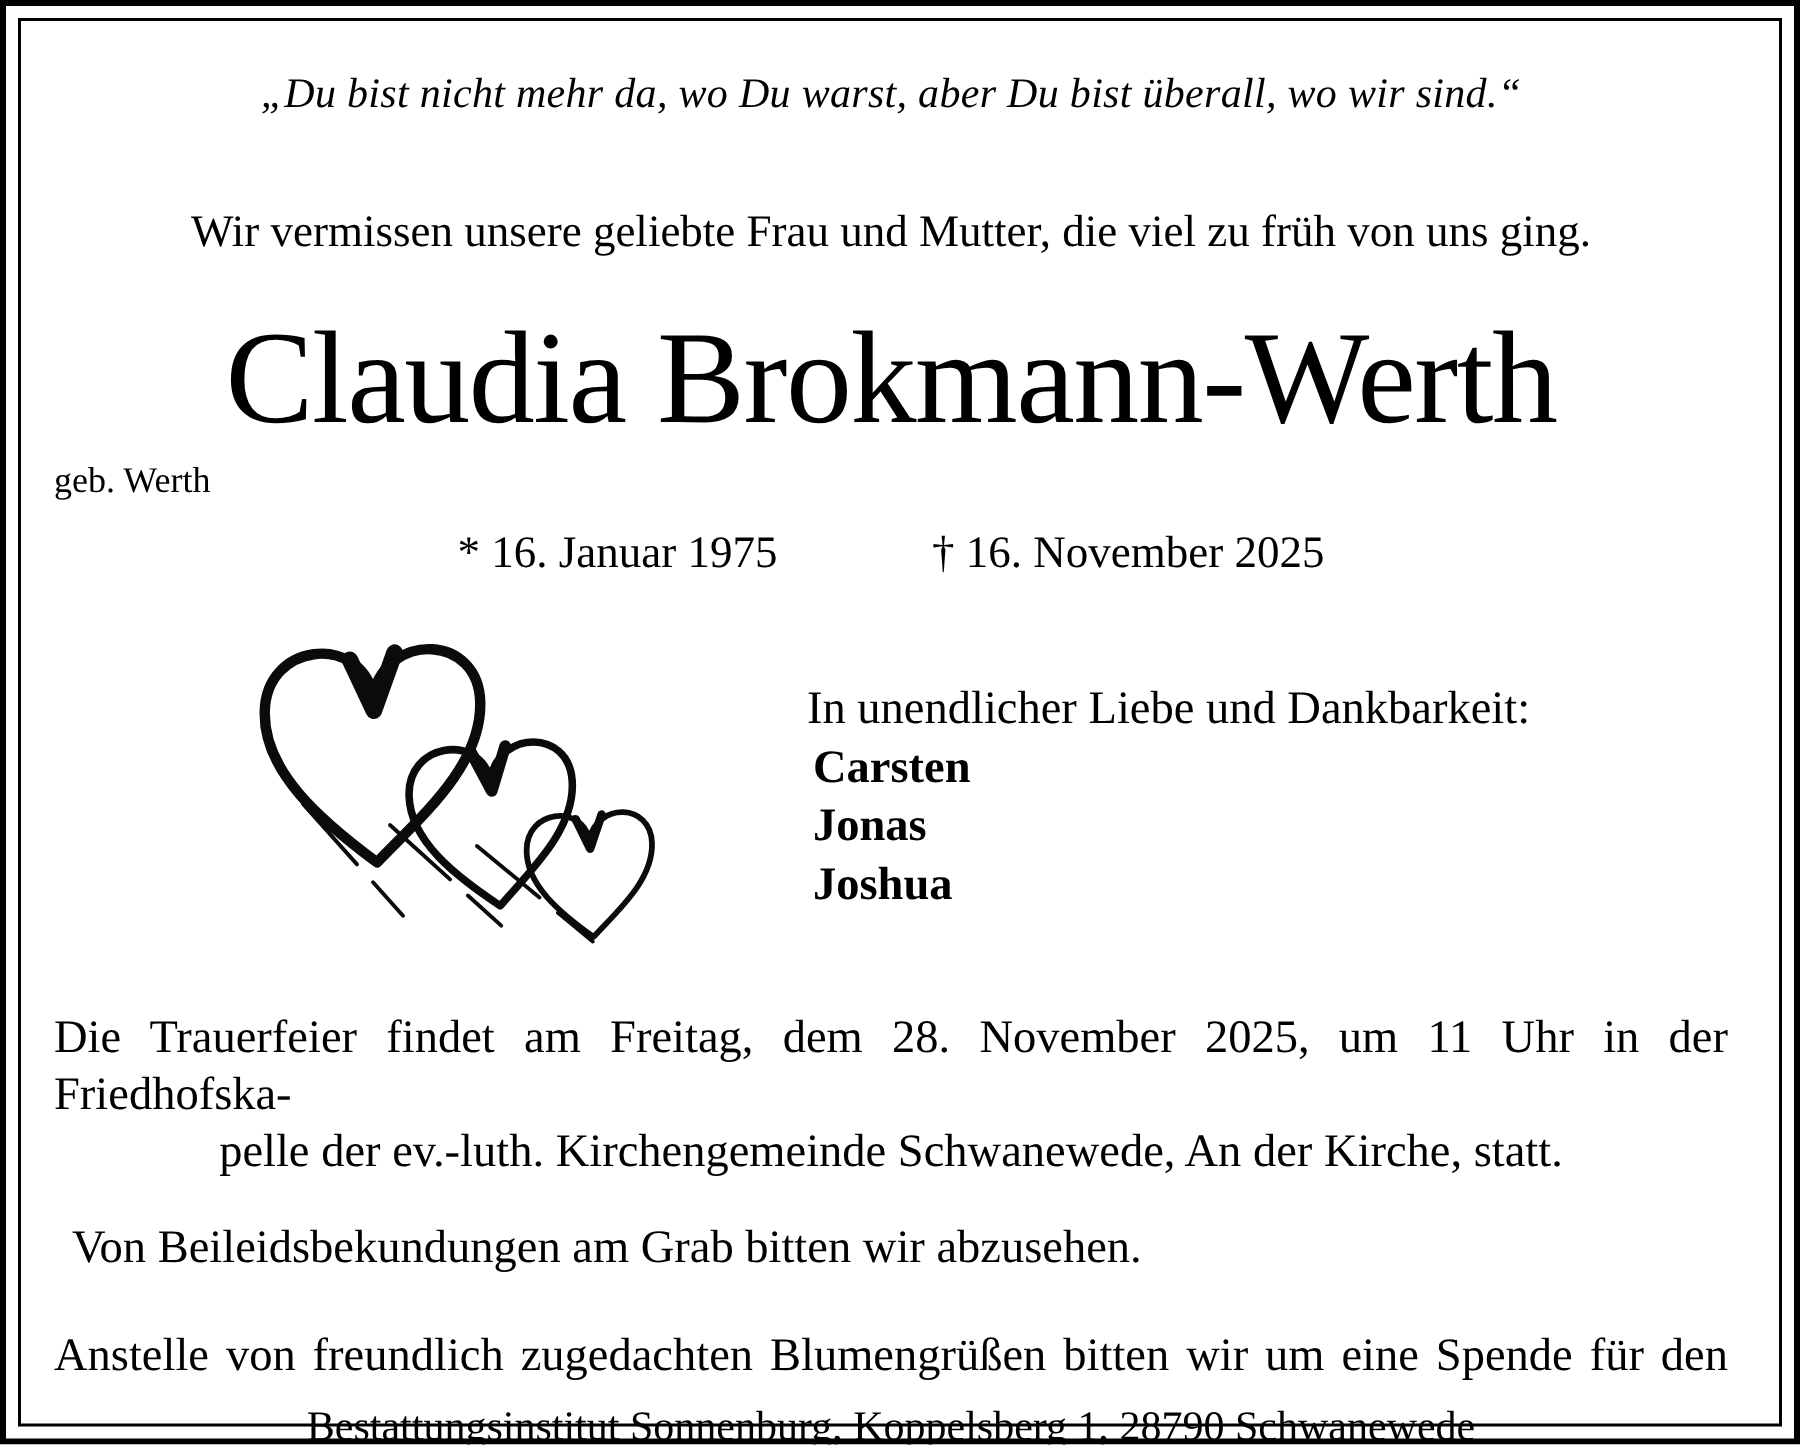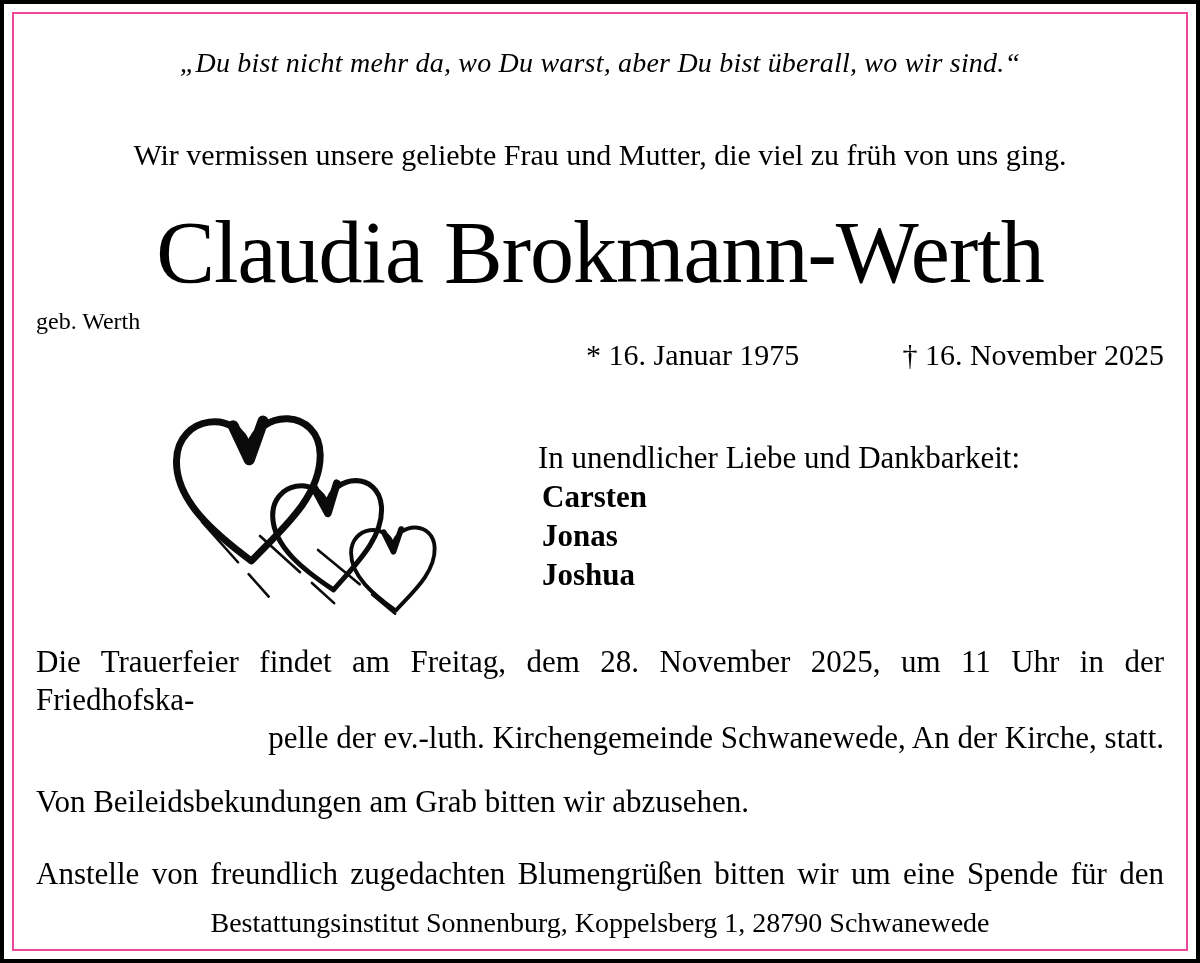--- a/index.html
+++ b/index.html
@@ -17,22 +17,22 @@
     width: 1200px;
     height: 963px;
     border: 4px solid #000;
     padding: 8px;
     background: #fff;
   }
   .inner {
     box-sizing: border-box;
     width: 100%;
     height: 100%;
-    border: 2px solid #ec4899;
-    padding: 34px 22px 18px 22px;
+    border: 2px solid #000000;
+    padding: 34px 34px 18px 22px;
   }
   .quote {
     text-align: center;
     font-style: italic;
     font-size: 28px;
     line-height: 30px;
     letter-spacing: 0.2px;
     white-space: nowrap;
   }
   .intro {
@@ -50,23 +50,23 @@
     font-weight: normal;
     letter-spacing: -1px;
     white-space: nowrap;
   }
   .maiden {
     margin-top: 6px;
     font-size: 24px;
     line-height: 34px;
   }
   .dates {
-    margin-top: 0;
+    margin-top: 14px;
     display: flex;
-    justify-content: flex-end;
+    justify-content: center;
     gap: 103px;
     font-size: 30px;
     line-height: 34px;
   }
   .middle-row {
     margin-top: 28px;
     height: 222px;
     display: flex;
     align-items: flex-start;
     padding-left: 130px;
@@ -90,24 +90,24 @@
     font-size: 31px;
     line-height: 38px;
   }
   .para .just {
     display: block;
     text-align: justify;
     text-align-last: justify;
   }
   .para .left {
     display: block;
-    text-align: right;
+    text-align: center;
   }
-  .funeral-para   { margin-top: 21px; }
-  .condolence-para{ margin-top: 26px; }
+  .funeral-para   { margin-top: 36px; }
+  .condolence-para{ margin-top: 26px; margin-left: 12px; }
   .donation-para  { margin-top: 34px; }
   .funeral-home {
     margin-top: 14px;
     text-align: center;
     font-size: 28px;
     line-height: 32px;
   }
 </style>
 </head>
 <body>

